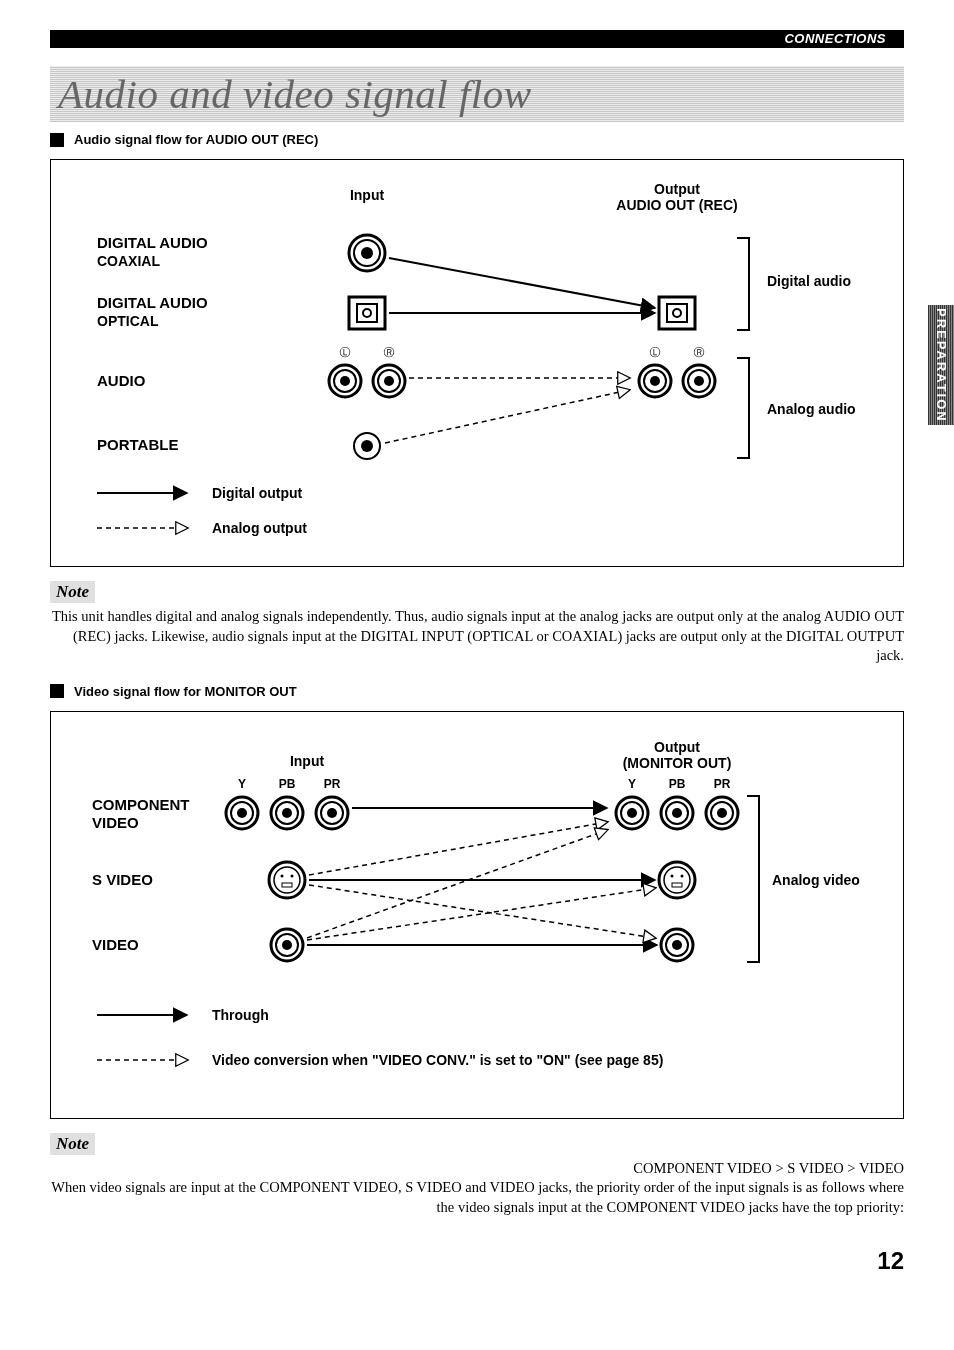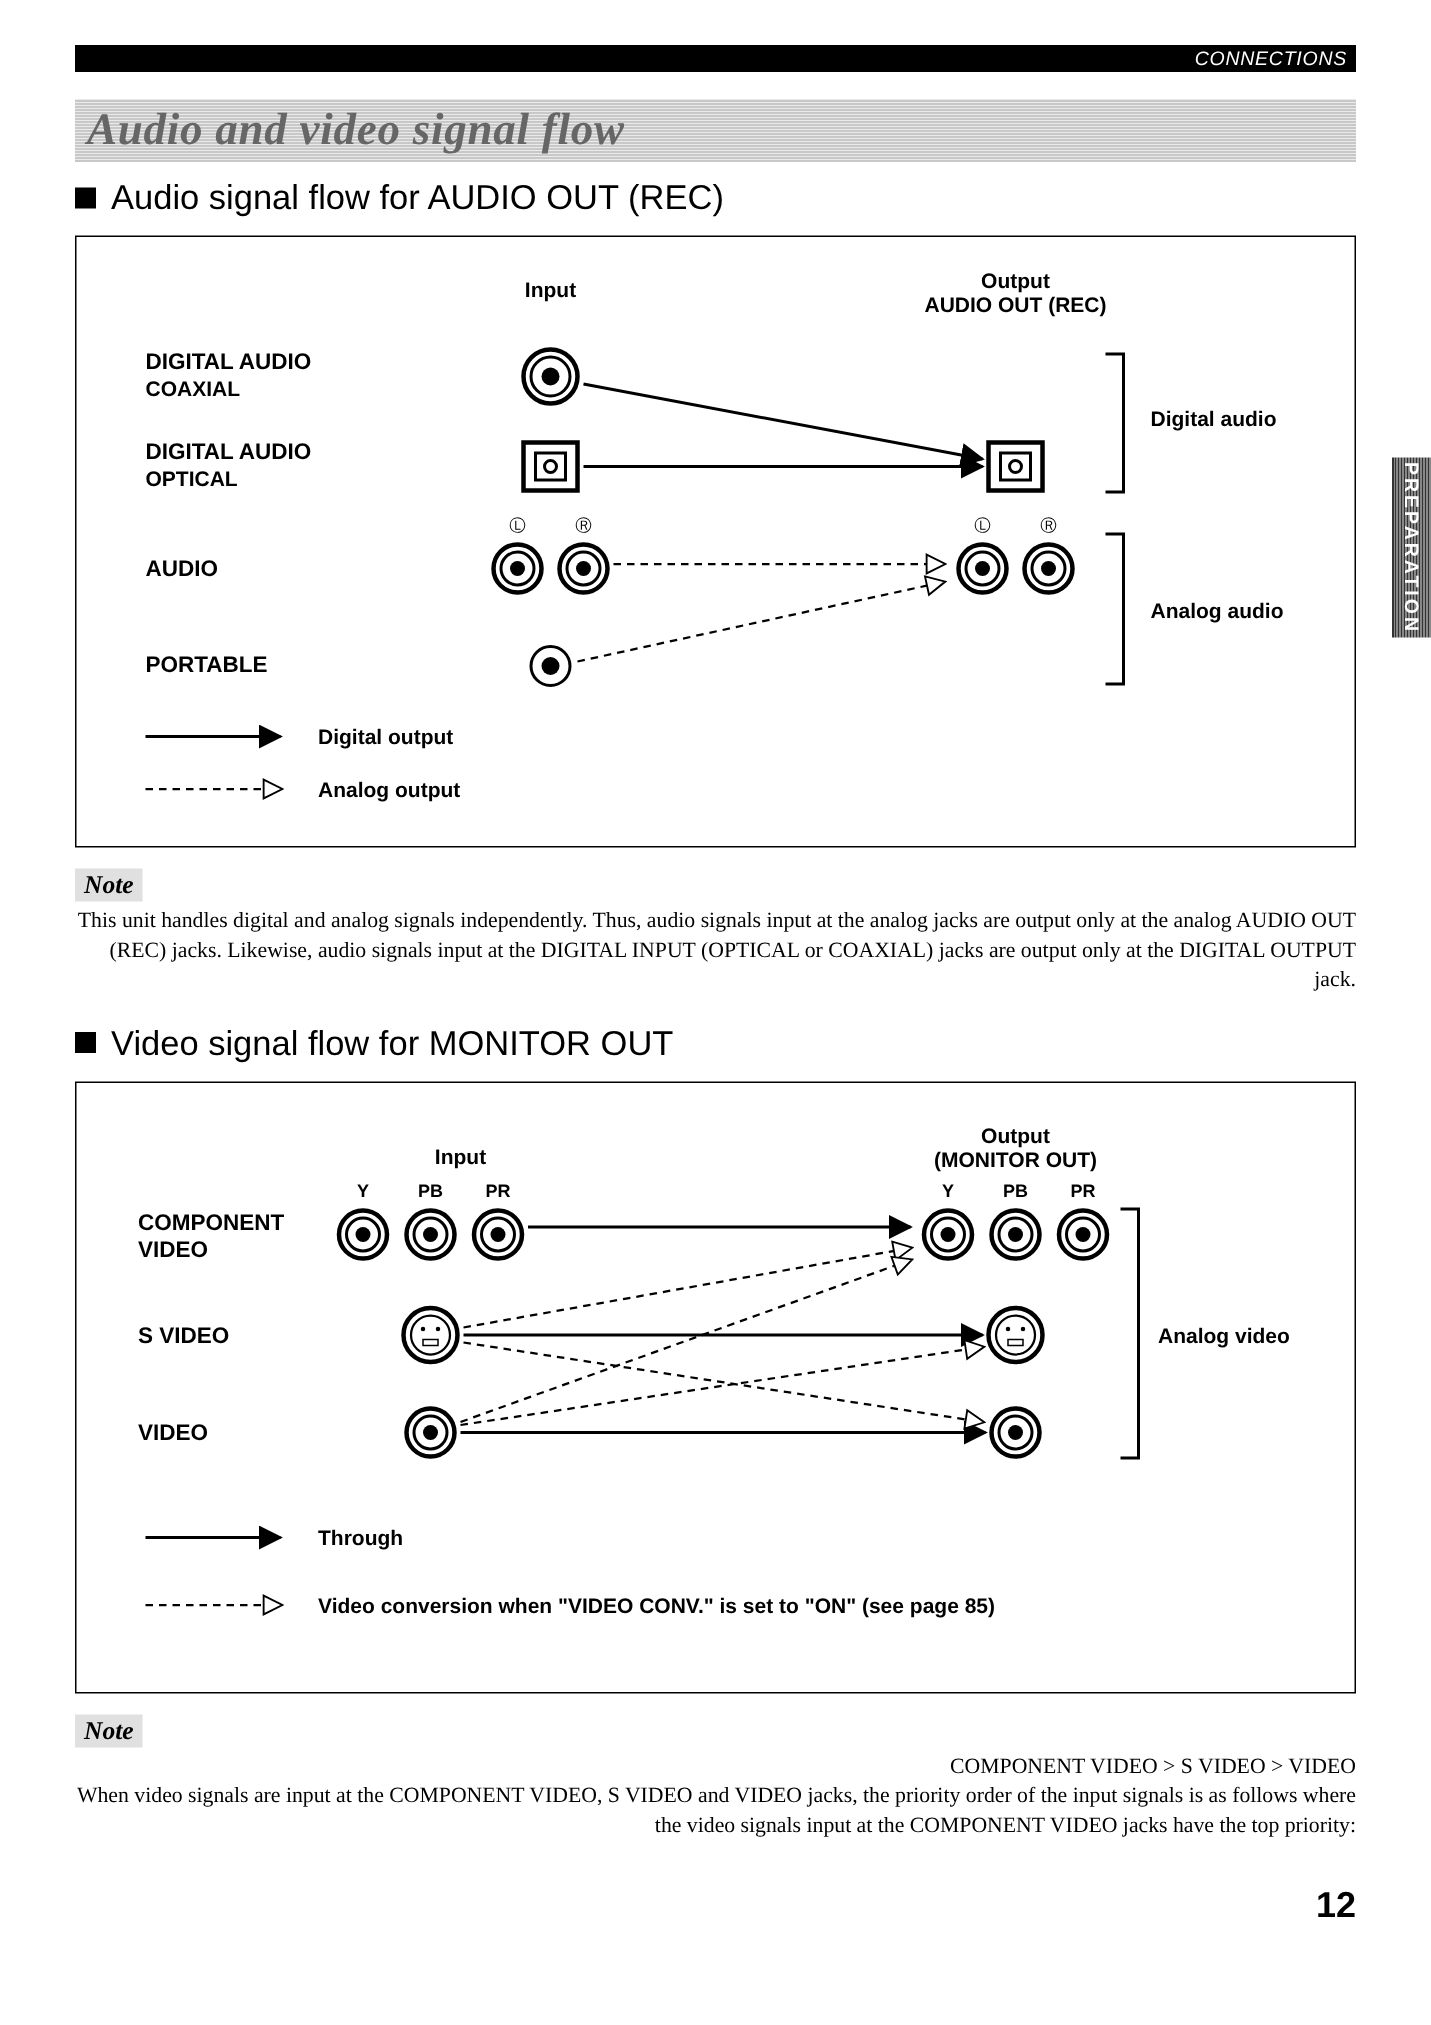--- a/index.html
+++ b/index.html
@@ -15,56 +15,56 @@
     position: relative;
   }
   .topbar {
     background: #000;
     height: 18px;
     margin-bottom: 18px;
     position: relative;
   }
   .topbar-label {
     position: absolute;
-    right: 6px;
+    right: 18px;
     top: 1px;
     color: #fff;
     font-style: italic;
-    font-weight: normal;
+    font-weight: bold;
     font-size: 13px;
     letter-spacing: 0.5px;
   }
   .banner {
     background: repeating-linear-gradient(0deg,#c8c8c8 0 1px,#eaeaea 1px 2px);
     padding: 4px 8px 4px 8px;
     margin-bottom: 10px;
   }
   .banner-title {
     font-family: "Times New Roman", serif;
     font-style: italic;
-    font-weight: bold;
-    font-size: 30px;
+    font-weight: normal;
+    font-size: 41px;
     color: #666;
     letter-spacing: 0.5px;
   }
   .section-head {
     display: flex;
     align-items: center;
     gap: 10px;
     margin: 8px 0 12px 0;
   }
   .section-head .sq {
     width: 14px;
     height: 14px;
     background: #000;
     display: inline-block;
   }
   .section-head .txt {
-    font-weight: normal;
-    font-size: 23px;
+    font-weight: bold;
+    font-size: 13px;
   }
   .diagram-box {
     border: 1px solid #000;
     padding: 18px 18px 18px 18px;
     position: relative;
     font-size: 13px;
   }
   .note-chip {
     display: inline-block;
     background: #e0e0e0;

